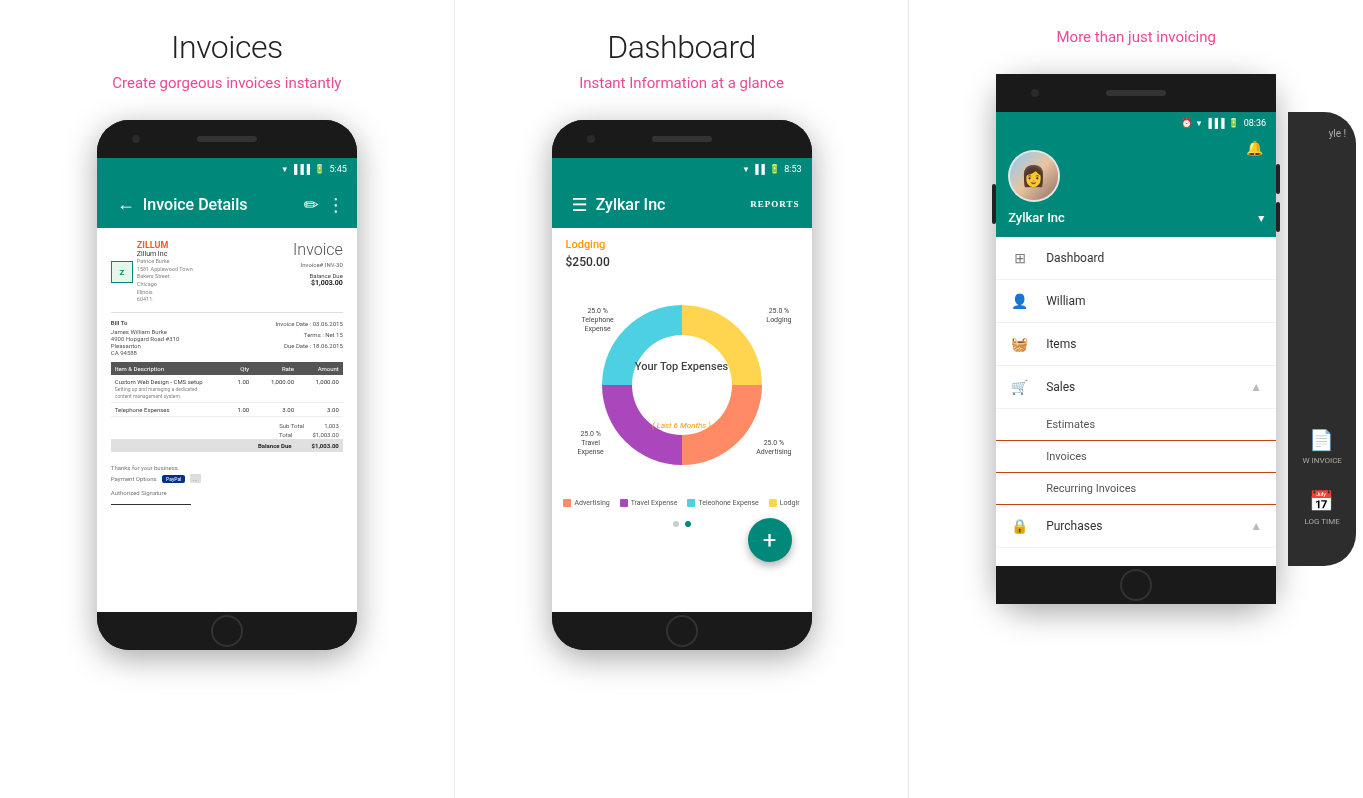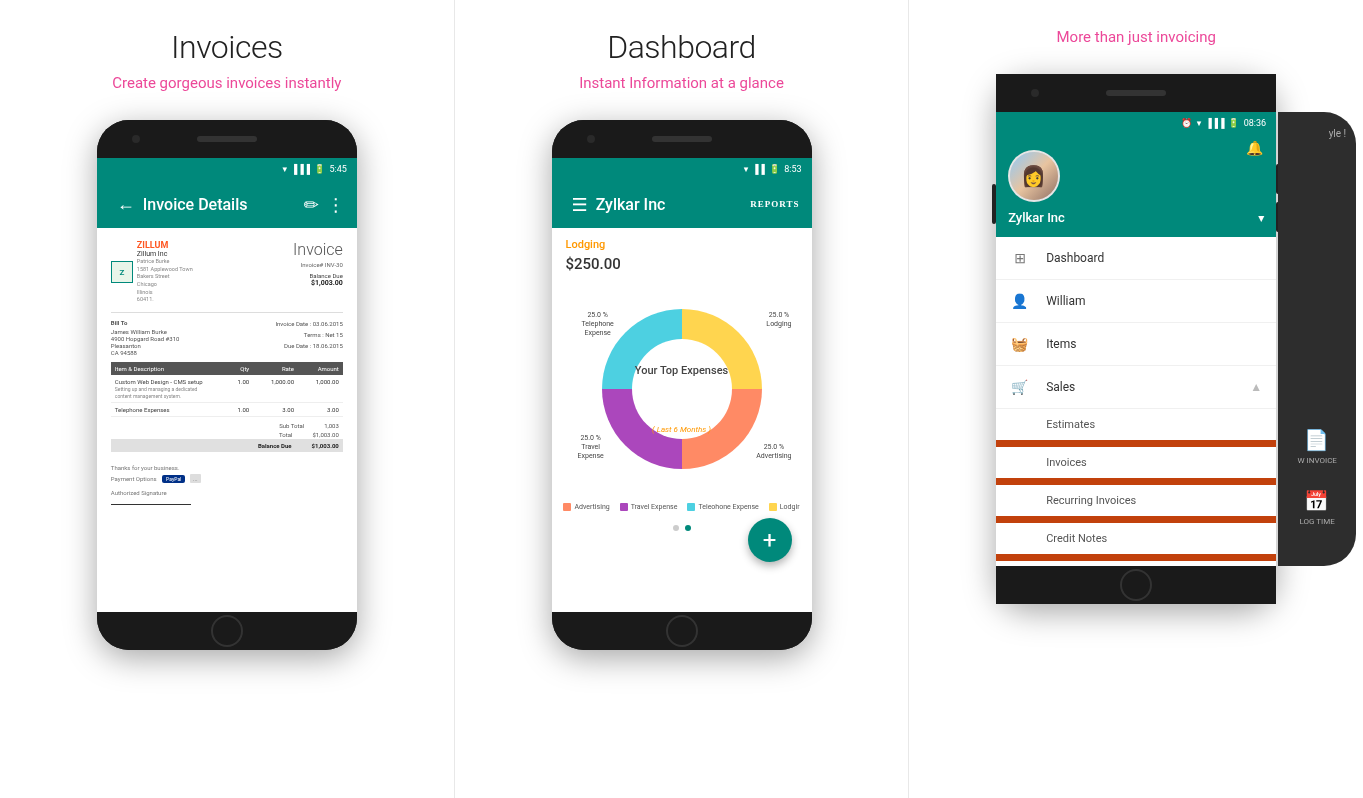--- a/index.html
+++ b/index.html
@@ -232,21 +232,21 @@
       overflow: hidden;
     }
     .dash-expense-label {
       padding: 10px 14px 4px;
       font-size: 11px;
       color: #FF9800;
       font-weight: 500;
     }
     .dash-expense-amount {
       padding: 0 14px 8px;
-      font-size: 15px;
+      font-size: 12px;
       color: #333;
       font-weight: 500;
     }
     .donut-container {
       display: flex;
       justify-content: center;
       align-items: center;
       padding: 8px 0;
       position: relative;
     }
@@ -354,21 +354,21 @@
     .menu-item-label {
       font-size: 12px;
       color: #333;
       flex: 1;
     }
     .menu-item-arrow { color: #bbb; font-size: 12px; }
     .menu-sub-item {
       display: flex;
       align-items: center;
       padding: 9px 14px 9px 50px;
-      border-bottom: 7px solid #c2410c;
+      border-bottom: 1px solid #c2410c;
       cursor: pointer;
     }
     .menu-sub-item-label { font-size: 11px; color: #555; }
     .right-btn {
       display: flex;
       flex-direction: column;
       align-items: center;
       gap: 4px;
       color: #aaa;
     }
@@ -645,36 +645,33 @@
         </div>
         <div class="menu-sub-item">
           <span class="menu-sub-item-label">Estimates</span>
         </div>
         <div class="menu-sub-item">
           <span class="menu-sub-item-label">Invoices</span>
         </div>
         <div class="menu-sub-item">
           <span class="menu-sub-item-label">Recurring Invoices</span>
         </div>
-        <div class="menu-sub-item">
-          <span class="menu-sub-item-label">Credit Notes</span>
-        </div>
         <div class="menu-item">
           <div class="menu-item-icon">🔒</div>
           <span class="menu-item-label">Purchases</span>
           <span class="menu-item-arrow">▲</span>
         </div>
 
       </div>
     </div>
     <div class="phone-bottom">
       <div class="phone-home"></div>
     </div>
 
-    <div style="position:absolute; right:-80px; top:38px; bottom:38px; width:78px; background:#2d2d2d; display:flex; flex-direction:column; align-items:center; justify-content:flex-end; padding-bottom:40px; gap:24px; border-radius:0 32px 32px 0; overflow:hidden;">
+    <div style="position:absolute; right:-80px; top:38px; bottom:38px; width:68px; background:#2d2d2d; display:flex; flex-direction:column; align-items:center; justify-content:flex-end; padding-bottom:40px; gap:24px; border-radius:0 32px 32px 0; overflow:hidden;">
       <div style="position:absolute; top:0; right:0; left:0; padding:10px; text-align:right;">
         <span style="color:#aaa; font-size:10px;">yle !</span>
       </div>
       <div class="right-btn">
         <div class="right-btn-icon">📄</div>
         <div class="right-btn-label">W INVOICE</div>
       </div>
       <div class="right-btn">
         <div class="right-btn-icon">📅</div>
         <div class="right-btn-label">LOG TIME</div>

